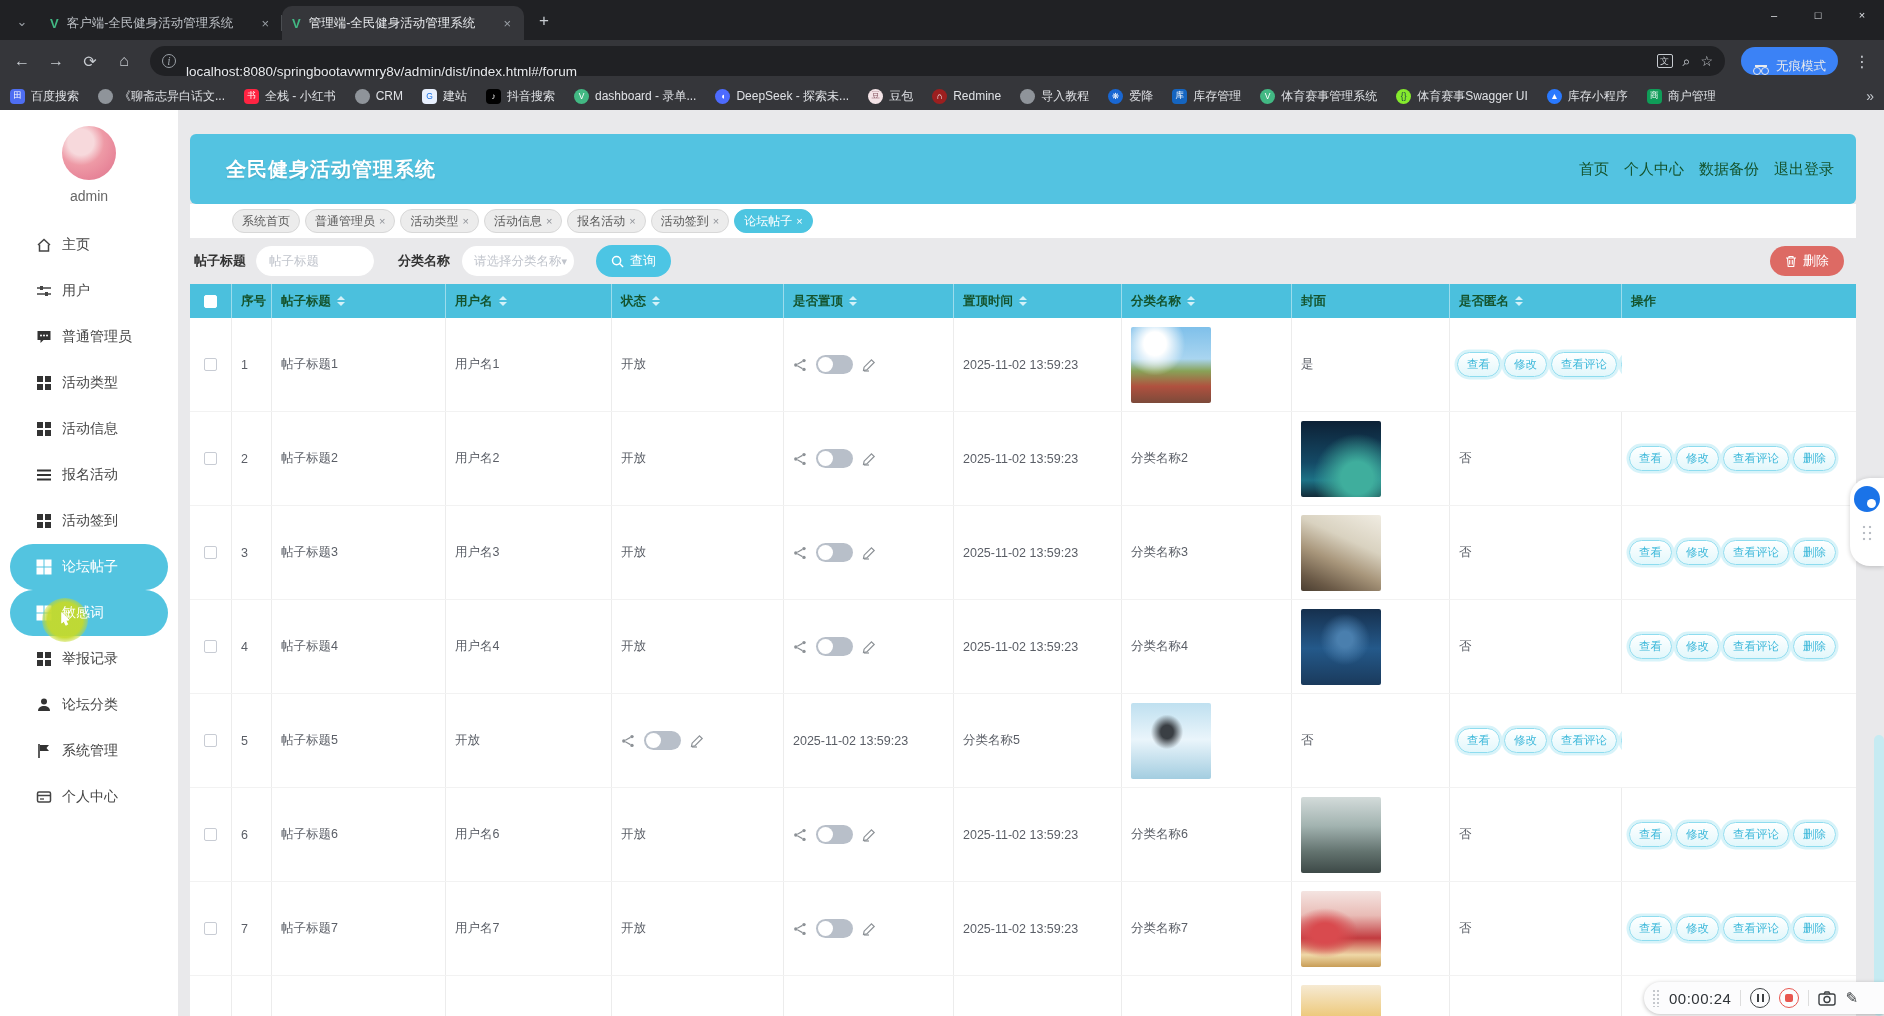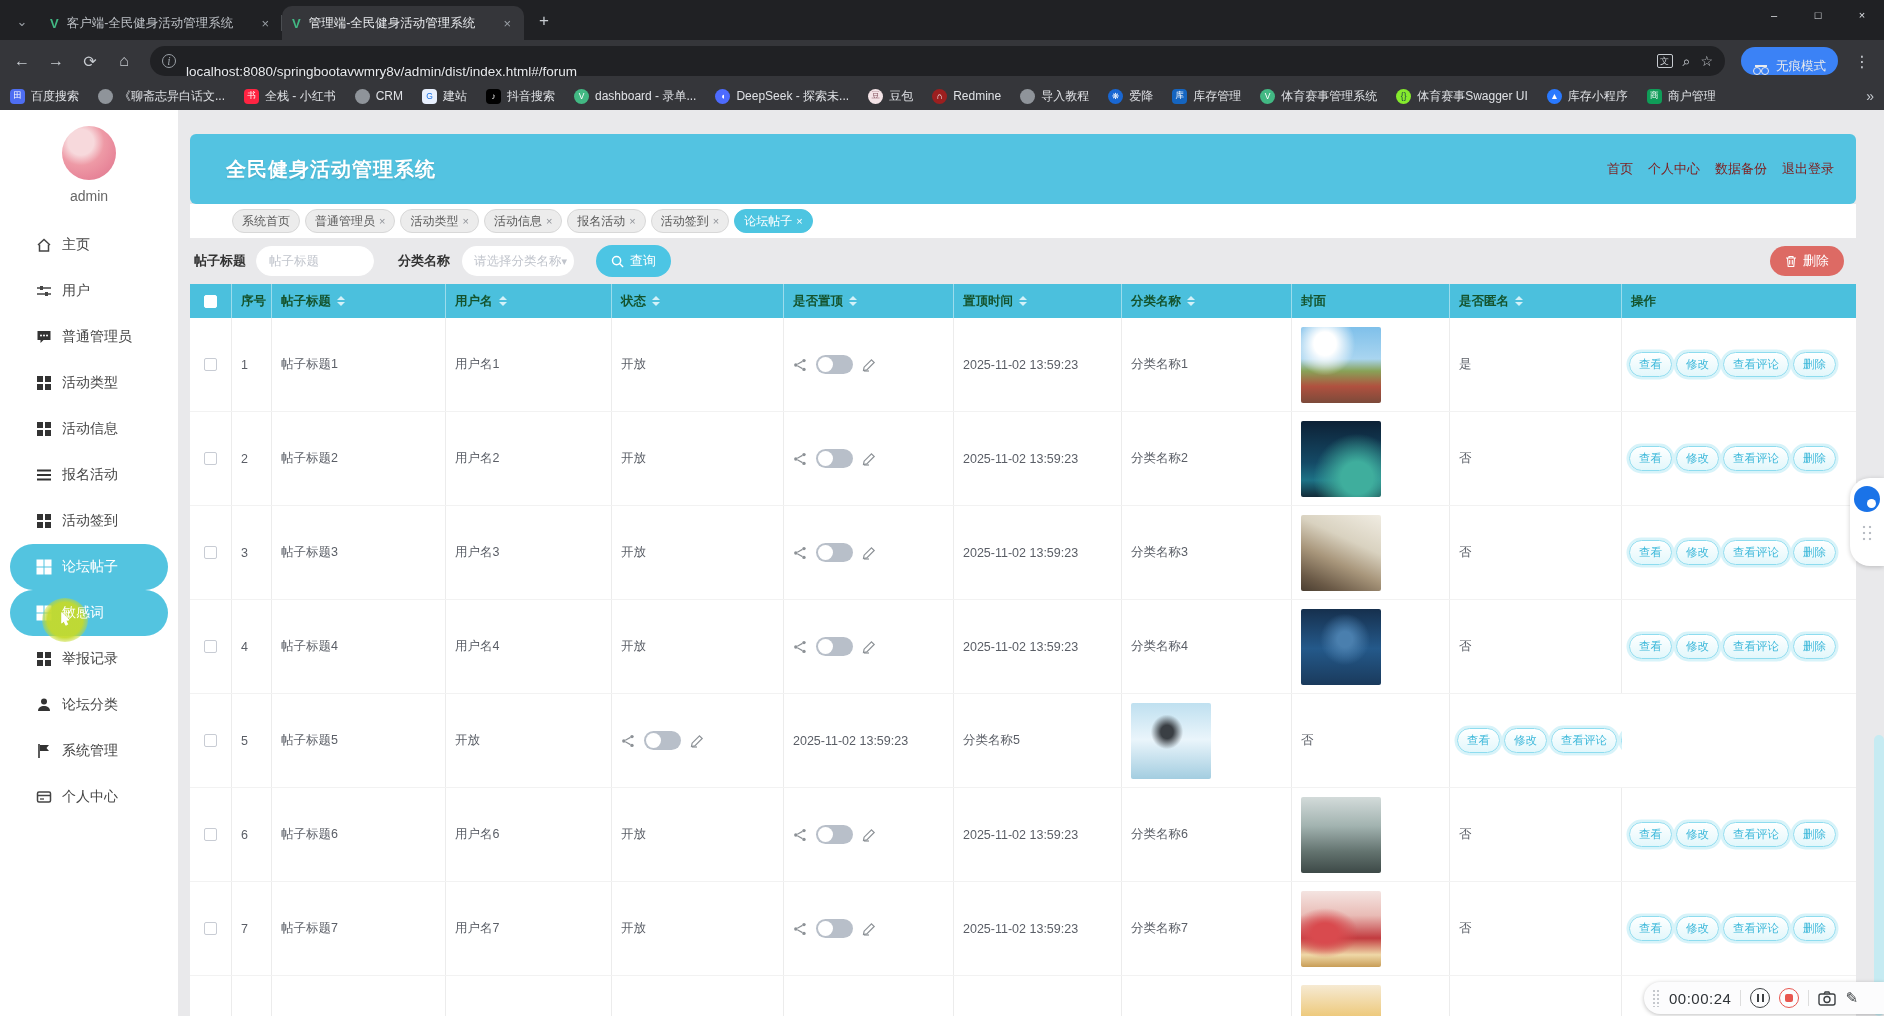--- a/index.html
+++ b/index.html
@@ -50,21 +50,21 @@
   .mi.active { background:#53c4e0; border-radius:24px; margin:0 10px; padding-left:26px; color:#fff; }
   .mi.active svg path, .mi.active svg rect, .mi.active svg circle { fill:#fff; stroke:#fff; }
   .click-blob { position:absolute; left:32px; top:8px; width:46px; height:44px; border-radius:50%;
     background:radial-gradient(circle, rgba(196,218,44,.95) 0 55%, rgba(196,218,44,.25) 75%, transparent 80%); }
   .cursor-svg { position:absolute; left:48px; top:22px; width:22px; height:26px; }
 
   .main { flex:1; padding:24px 30px 0 12px; }
   .app-header { height:70px; background:#53c3e1; border-radius:6px; display:flex; align-items:center; padding:0 22px 0 36px; }
   .app-title { color:#fff; font-size:20px; font-weight:bold; letter-spacing:1px; text-shadow:0 1px 2px rgba(0,0,0,.12); }
   .header-links { margin-left:auto; display:flex; gap:15px; }
-  .header-links span { color:#7f1d1d; font-size:13px; }
+  .header-links span { color:#14532d; font-size:15px; }
 
   .work-tabs { height:34px; background:#fff; display:flex; align-items:flex-end; gap:5px; padding:0 0 5px 42px; }
   .wtab { height:24px; display:flex; align-items:center; gap:4px; padding:0 9px; background:#ececec; border:1px solid #d8d8d8; border-radius:12px; font-size:12px; color:#5a5a5a; }
   .wtab .wclose { font-size:11px; color:#909399; }
   .wtab.active { background:#4dc5e1; border-color:#4dc5e1; color:#fff; }
   .wtab.active .wclose { color:#fff; }
 
   .filter-row { height:46px; display:flex; align-items:center; gap:10px; padding-left:4px; }
   .f-label { font-size:13px; color:#333; font-weight:bold; }
   .f-input { width:118px; height:30px; background:#fff; border:1px solid #fff; border-radius:16px; font-size:12.5px; color:#606266; padding:0 12px; outline:none; font-family:inherit; }
@@ -562,21 +562,20 @@
                 <i></i>
               </span>
       <span style="display:inline-flex;width:14px">
                 <svg viewBox="0 0 14 14">
                   <path d="M9.5 1.8l2.7 2.7-7.4 7.4-3.3.6.6-3.3z" fill="none" stroke="#8c9196" stroke-width="1.2"></path>
                   <path d="M2 13h5" stroke="#8c9196" stroke-width="1.2"></path>
                 </svg>
               </span>
     </div>
     <div class="td">2025-11-02 13:59:23</div>
-    <div class="td">分类名称1</div>
     <div class="td">
               <span class="cover cover-1"></span>
             </div>
     <div class="td">是</div>
     <div class="td c-actions">
               <button class="pill-btn">查看</button>
               <button class="pill-btn">修改</button>
               <button class="pill-btn">查看评论</button>
               <button class="pill-btn">删除</button>
             </div>

